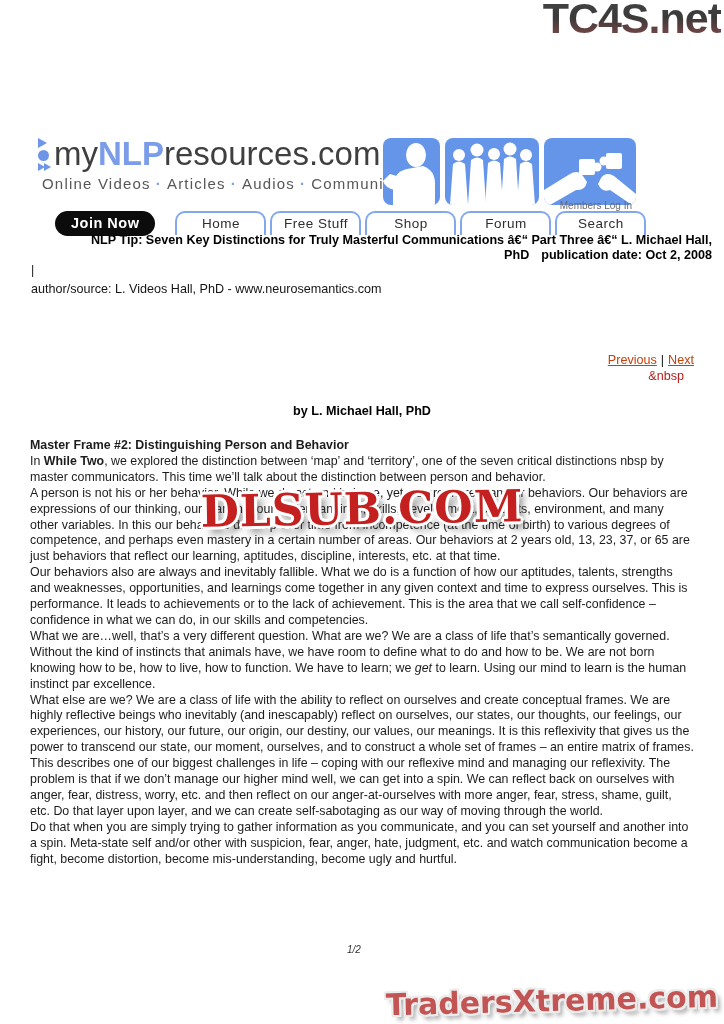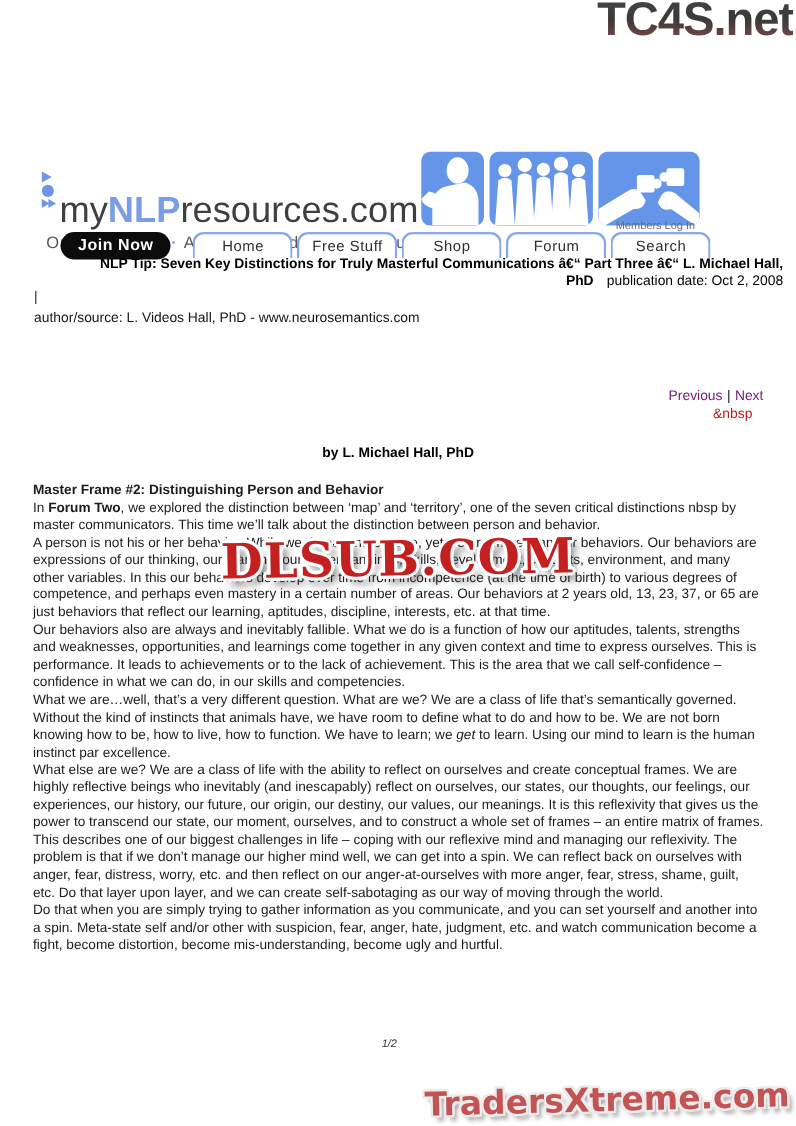--- a/index.html
+++ b/index.html
@@ -12,48 +12,48 @@
         -webkit-background-clip:text;background-clip:text;color:transparent;}
 
   
   .logo{position:absolute;top:136px;left:38px;}
   .logo-row{display:flex;align-items:center;}
   .logo-icon{display:flex;flex-direction:column;align-items:flex-start;gap:2px;margin-right:4px;}
   .tri{width:0;height:0;border-left:9px solid #6d96e8;border-top:5px solid transparent;border-bottom:5px solid transparent;}
   .dot{width:11px;height:11px;border-radius:50%;background:#6d96e8;}
   .ff{display:flex;}
   .ff i{width:0;height:0;border-left:7px solid #6d96e8;border-top:4px solid transparent;border-bottom:4px solid transparent;margin-right:-1px;}
-  .logo-text{font-size:33px;color:#3f3f3f;letter-spacing:0px;line-height:36px;margin-top:37px;}
+  .logo-text{font-size:33px;color:#3f3f3f;letter-spacing:0px;line-height:36px;}
   .logo-text .nlp{color:#7b9ce8;font-weight:bold;}
   .tagline{margin:3px 0 0 4px;font-size:15px;color:#575757;letter-spacing:1.2px;}
   .tagline .sep{color:#7b9ce8;font-weight:bold;margin:0 5px;}
 
   
   .thumbs{position:absolute;top:138px;left:383px;display:flex;gap:5px;}
   .thumb{background:#6595e8;border-radius:8px;height:67px;overflow:hidden;}
   .thumb svg{display:block;width:100%;height:100%;}
   .members{position:absolute;top:200px;right:92px;font-size:10px;color:#6a6a6a;}
 
   
   .nav{position:absolute;top:211px;left:55px;display:flex;align-items:flex-start;gap:20px;}
   .join{background:#0c0c0c;color:#fff;font-weight:bold;font-size:14.5px;padding:4px 16px 5px 16px;
         border-radius:14px;letter-spacing:0.5px;}
   .tab{width:87px;height:19px;border:2px solid #82a7ec;border-bottom:none;border-radius:10px 10px 0 0;
        text-align:center;font-size:13.5px;color:#2e2e2e;padding-top:3px;background:#fff;letter-spacing:0.5px;}
 
   
   .titleblock{position:absolute;top:233px;left:36px;right:12px;text-align:right;
               font-weight:bold;font-size:12.6px;line-height:14.6px;color:#000;}
-  .titleblock .pub{font-weight:normal;margin-left:12px;}
+  .titleblock .pub{font-weight:bold;margin-left:12px;}
   .pipe{position:absolute;top:263px;left:31px;font-size:12.5px;color:#222;}
   .author{position:absolute;top:282px;left:31px;font-size:12.6px;color:#141414;}
 
   
   .pagenav{position:absolute;top:352px;right:30px;text-align:right;font-size:12.6px;line-height:16px;color:#111;}
-  .pagenav a{color:#701a75;cursor:pointer;}
+  .pagenav a{color:#c2410c;text-decoration:underline;cursor:pointer;}
   .pagenav .sep{margin:0 4px;color:#111;}
   .pagenav .nbsp{margin-right:10px;color:#b91c1c;}
 
   .byline{position:absolute;top:404px;left:0;width:100%;text-align:center;font-weight:bold;font-size:12.6px;color:#000;}
 
   
   .bodytext{position:absolute;top:438px;left:30px;width:664px;font-size:12.4px;line-height:15.9px;color:#1c1c1c;}
   .bodytext p{margin:0;}
   .bodytext .h{font-weight:bold;}
 
@@ -155,21 +155,21 @@
   <div class="pagenav">
     <a>Previous</a><span class="sep">|</span><a>Next</a>
     <div class="nbsp">&amp;nbsp</div>
   </div>
 
   <div class="byline">by L. Michael Hall, PhD</div>
 
   <div class="bodytext">
     <p class="h">Master Frame #2: Distinguishing Person and Behavior</p>
     <div id="paras">
-        <p><span>In </span><b>Forum Two</b><span>, we explored the distinction between ‘map’ and ‘territory’, one of the seven critical distinctions nbsp by master communicators. This time we’ll talk about the distinction between person and behavior.</span></p>
+        <p><span>In </span><b>While Two</b><span>, we explored the distinction between ‘map’ and ‘territory’, one of the seven critical distinctions nbsp by master communicators. This time we’ll talk about the distinction between person and behavior.</span></p>
         <p><span>A person is not his or her behavior. While we do act and behave, yet we are more than our behaviors. Our behaviors are expressions of our thinking, our learning, our understandings, skills, development, contexts, environment, and many other variables. In this our behaviors develop over time from incompetence (at the time of birth) to various degrees of competence, and perhaps even mastery in a certain number of areas. Our behaviors at 2 years old, 13, 23, 37, or 65 are just behaviors that reflect our learning, aptitudes, discipline, interests, etc. at that time.</span></p>
         <p><span>Our behaviors also are always and inevitably fallible. What we do is a function of how our aptitudes, talents, strengths and weaknesses, opportunities, and learnings come together in any given context and time to express ourselves. This is performance. It leads to achievements or to the lack of achievement. This is the area that we call self-confidence – confidence in what we can do, in our skills and competencies.</span></p>
         <p><span>What we are…well, that’s a very different question. What are we? We are a class of life that’s semantically governed. Without the kind of instincts that animals have, we have room to define what to do and how to be. We are not born knowing how to be, how to live, how to function. We have to learn; we </span><i>get</i><span> to learn. Using our mind to learn is the human instinct par excellence.</span></p>
         <p><span>What else are we? We are a class of life with the ability to reflect on ourselves and create conceptual frames. We are highly reflective beings who inevitably (and inescapably) reflect on ourselves, our states, our thoughts, our feelings, our experiences, our history, our future, our origin, our destiny, our values, our meanings. It is this reflexivity that gives us the power to transcend our state, our moment, ourselves, and to construct a whole set of frames – an entire matrix of frames.</span></p>
         <p><span>This describes one of our biggest challenges in life – coping with our reflexive mind and managing our reflexivity. The problem is that if we don’t manage our higher mind well, we can get into a spin. We can reflect back on ourselves with anger, fear, distress, worry, etc. and then reflect on our anger-at-ourselves with more anger, fear, stress, shame, guilt, etc. Do that layer upon layer, and we can create self-sabotaging as our way of moving through the world.</span></p>
         <p><span>Do that when you are simply trying to gather information as you communicate, and you can set yourself and another into a spin. Meta-state self and/or other with suspicion, fear, anger, hate, judgment, etc. and watch communication become a fight, become distortion, become mis-understanding, become ugly and hurtful.</span></p>
       </div>
   </div>
 
   <div class="dlsub">DLSUB.COM</div>

